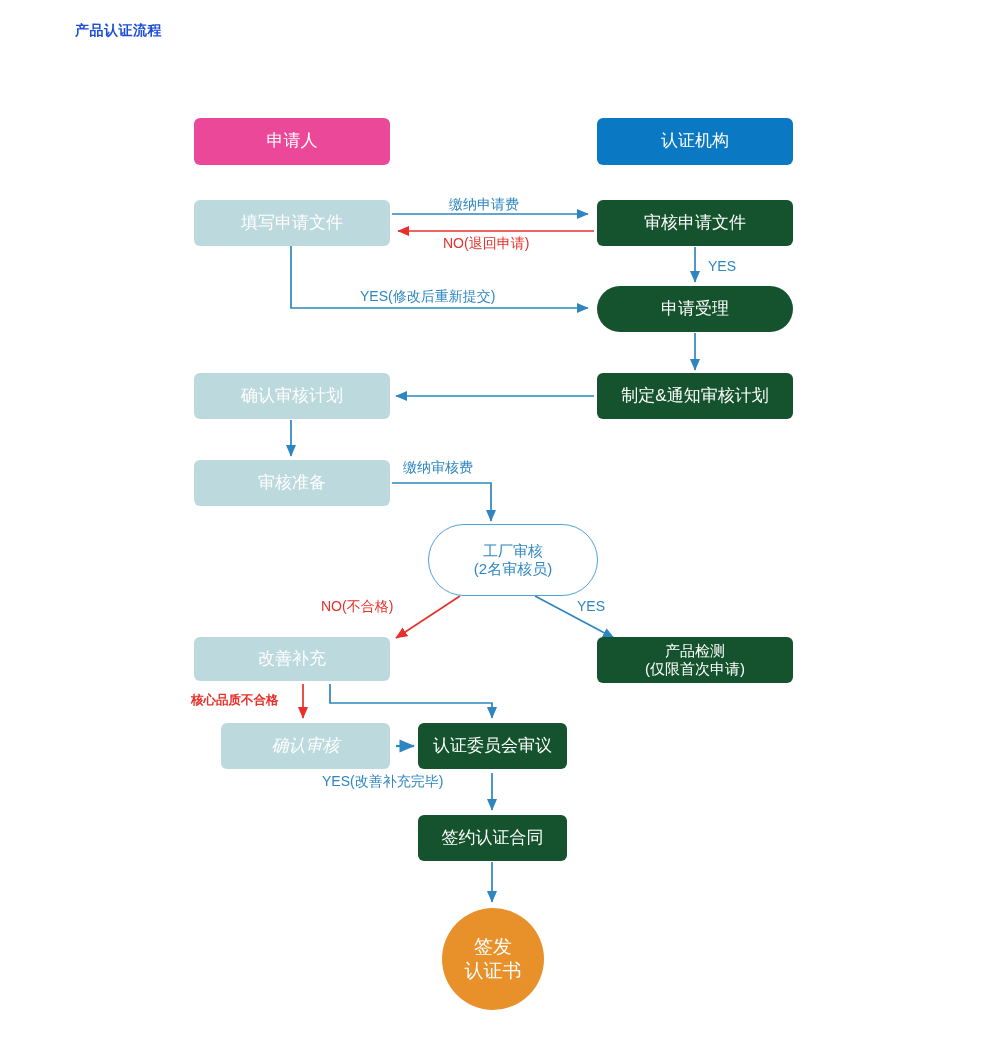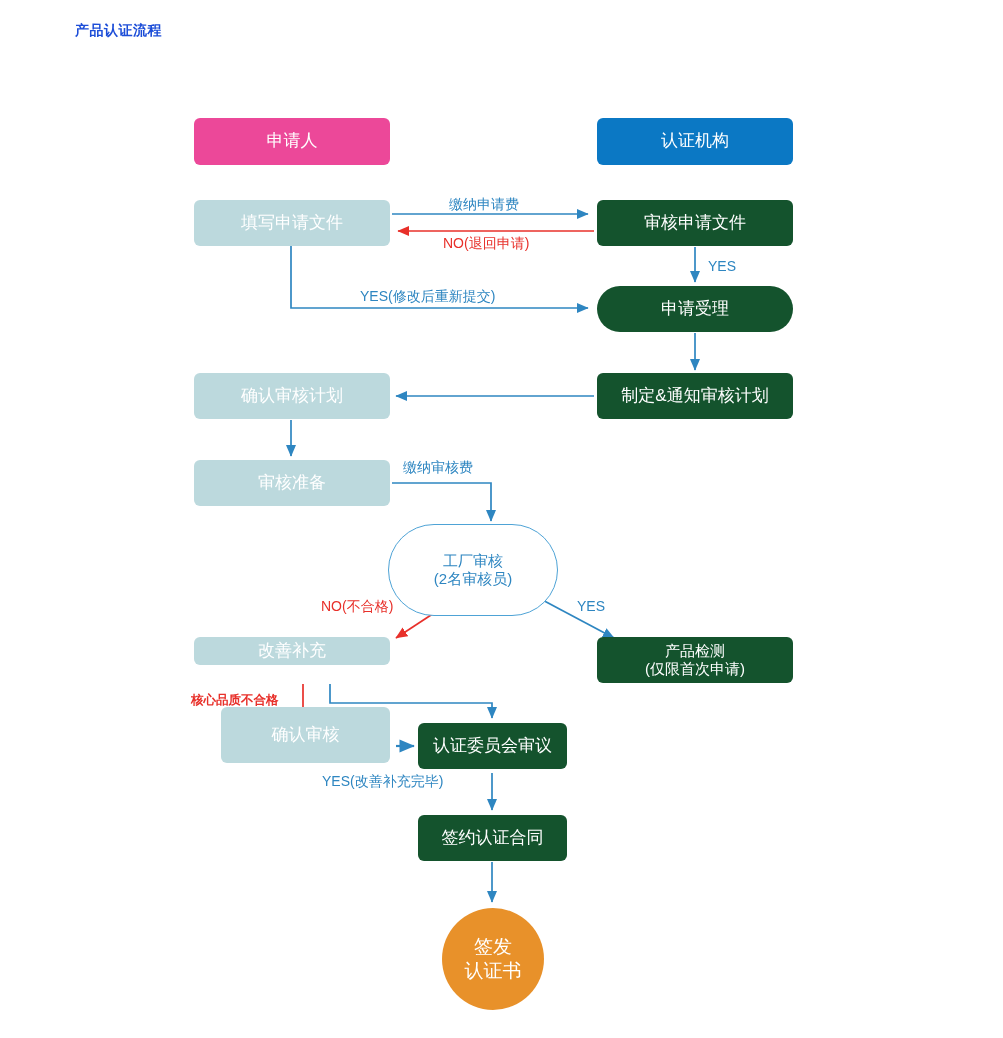--- a/index.html
+++ b/index.html
@@ -149,28 +149,28 @@
 <div class="node n-teal" style="left:194px; top:200px; width:196px; height:46px;">填写申请文件</div>
 <div class="node n-blue" style="left:597px; top:200px; width:196px; height:46px;">审核申请文件</div>
 
 <div class="node n-blue" style="left:597px; top:286px; width:196px; height:46px;border-radius:23px;">申请受理</div>
 
 <div class="node n-teal" style="left:194px; top:373px; width:196px; height:46px;">确认审核计划</div>
 <div class="node n-blue" style="left:597px; top:373px; width:196px; height:46px;">制定&amp;通知审核计划</div>
 
 <div class="node n-teal" style="left:194px; top:460px; width:196px; height:46px;">审核准备</div>
 
-<div class="node n-ellipse" style="left:388px; top:524px; width:170px; height:92px;">工厂审核
+<div class="node n-ellipse" style="left:428px; top:524px; width:170px; height:72px;">工厂审核
 (2名审核员)</div>
 
-<div class="node n-teal" style="left:194px; top:637px; width:196px; height:28px;">改善补充</div>
+<div class="node n-teal" style="left:194px; top:637px; width:196px; height:44px;">改善补充</div>
 <div class="node n-blue" style="left:597px; top:637px; width:196px; height:46px; font-size:15px;">产品检测
 (仅限首次申请)</div>
 
-<div class="node n-teal" style="left:221px; top:707px; width:169px; height:56px;">确认审核</div>
+<div class="node n-teal" style="left:221px; top:723px; width:169px; height:46px;font-style:italic;">确认审核</div>
 <div class="node n-blue" style="left:418px; top:723px; width:149px; height:46px;">认证委员会审议</div>
 
 <div class="node n-blue" style="left:418px; top:815px; width:149px; height:46px;">签约认证合同</div>
 
 <div class="node n-circle" style="left:442px; top:908px; width:102px; height:102px;">签发
 认证书</div>
 
 <div class="edge-label lbl-blue" style="left:449px; top:196px;text-align:center;">缴纳申请费</div>
 <div class="edge-label lbl-red" style="left:443px; top:235px;">NO(退回申请)</div>
 <div class="edge-label lbl-blue" style="left:360px; top:288px;">YES(修改后重新提交)</div>

